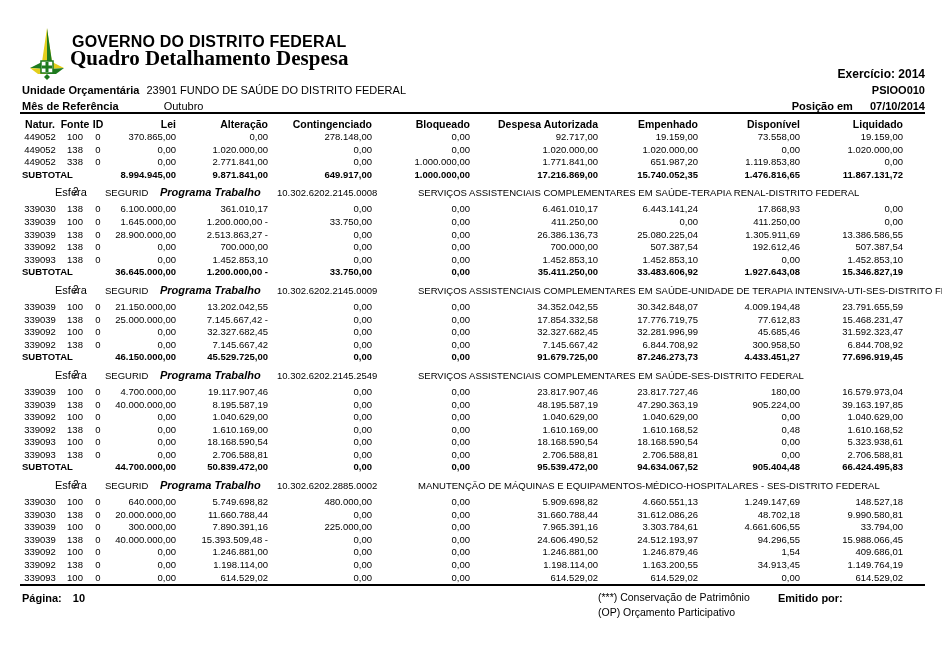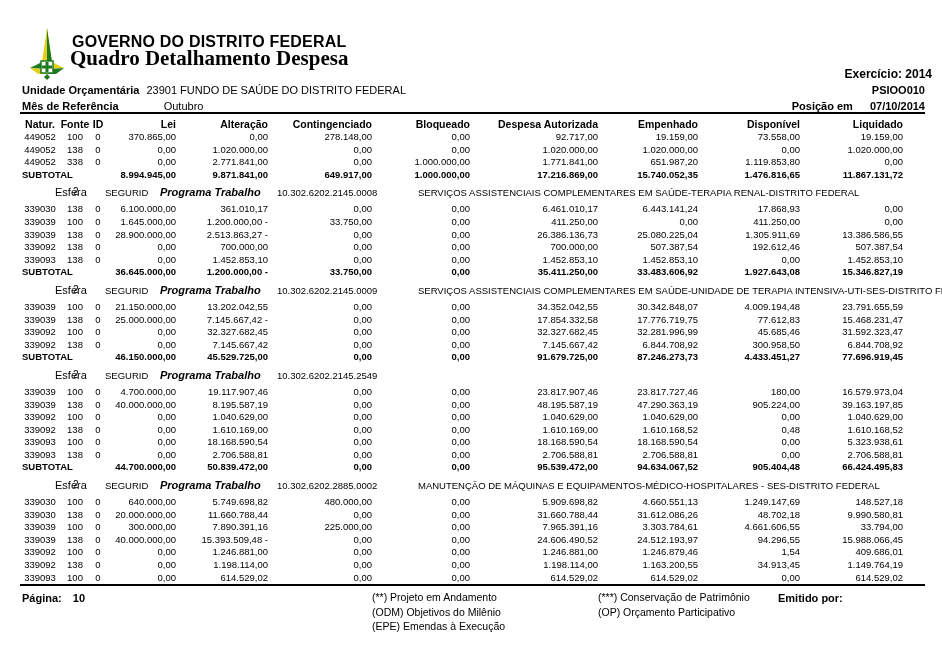--- a/index.html
+++ b/index.html
@@ -4,21 +4,21 @@
 <style>
   html,body{margin:0;padding:0;background:#e8e8e8;}
   .page{
     position:relative;width:942px;height:666px;background:#ffffff;
     font-family:"Liberation Sans",sans-serif;color:#000;overflow:hidden;
   }
   
   .logo{position:absolute;left:28px;top:28px;width:38px;height:52px;}
   .gov-line{position:absolute;left:72px;top:33px;font-size:16px;font-weight:bold;letter-spacing:.2px;}
   .doc-title{position:absolute;left:70px;top:46px;font-family:"Liberation Serif",serif;font-size:21px;font-weight:bold;}
-  .exercicio{position:absolute;right:10px;top:67px;font-size:12px;font-weight:bold;}
+  .exercicio{position:absolute;right:17px;top:67px;font-size:12px;font-weight:bold;}
   .report-code{position:absolute;right:17px;top:84px;font-size:11px;font-weight:bold;}
   .meta-uo{position:absolute;left:22px;top:84px;font-size:11px;}
   .meta-uo b{margin-right:4px;}
   .meta-mes{position:absolute;left:22px;top:100px;font-size:11px;}
   .meta-mes .val{margin-left:42px;}
   .posicao{position:absolute;right:17px;top:100px;font-size:11px;font-weight:bold;}
   .posicao .plabel{margin-right:14px;}
   .rule-top{position:absolute;left:20px;top:112px;width:905px;height:2px;background:#000;}
   .rule-bottom{position:absolute;left:20px;top:584px;width:905px;height:2px;background:#000;}
 
@@ -310,20 +310,21 @@
           <span class="cr">87.246.273,73</span>
           <span class="cr">4.433.451,27</span>
           <span class="cr">77.696.919,45</span>
         </div>
         <div class="esfera-row">
           <span class="e-label">Esfera</span>
           <span class="e-num">2</span>
           <span class="e-seg">SEGURID</span>
           <span class="e-prog">Programa Trabalho</span>
           <span class="e-code">10.302.6202.2145.2549</span>
+          <span class="e-desc">SERVIÇOS ASSISTENCIAIS COMPLEMENTARES EM SAÚDE-SES-DISTRITO FEDERAL</span>
         </div>
         <div class="trow">
           <span class="ca">339039</span>
           <span class="ca">100</span>
           <span class="ca">0</span>
           <span class="cr">4.700.000,00</span>
           <span class="cr">19.117.907,46</span>
           <span class="cr">0,00</span>
           <span class="cr">0,00</span>
           <span class="cr">23.817.907,46</span>
@@ -508,24 +509,19 @@
         </div>
       </div>
   </div>
 
   <div class="rule-bottom"></div>
 
   <div class="pagina">
     <span>Página:</span>
     <span class="pv">10</span>
   </div>
-  <div class="legend leg2">
-      <div>(**)  Projeto em Andamento</div>
-      <div>(ODM) Objetivos do Milênio</div>
-      <div>(EPE) Emendas à Execução</div>
-    </div>
   <div class="legend leg3">
       <div>(***)  Conservação de Patrimônio</div>
       <div>(OP) Orçamento Participativo</div>
     </div>
   <div class="emitido">Emitido por:</div>
 
 </div>
 
 </body></html>

